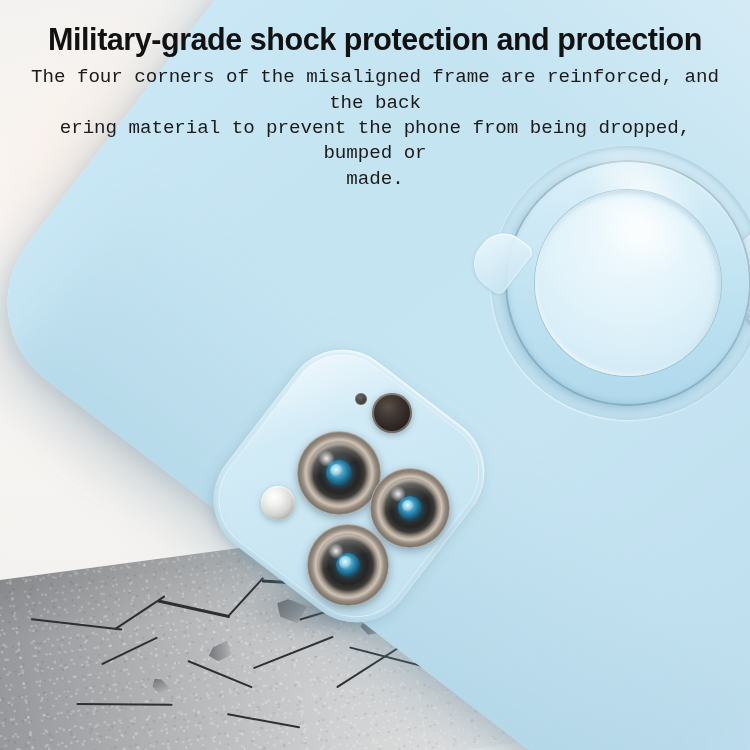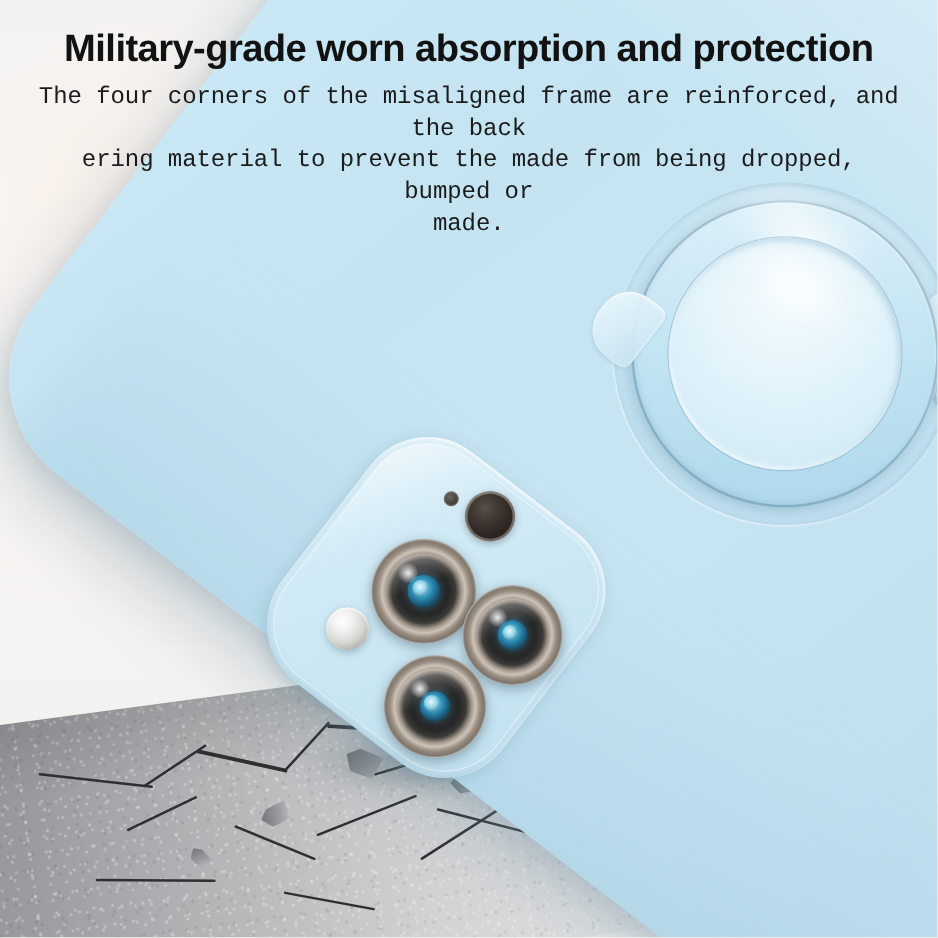--- a/index.html
+++ b/index.html
@@ -362,20 +362,20 @@
         <div class="lens-glint" style="left: 20.5px; top: 18.86px; width: 16.4px; height: 16.4px;"></div>
       </div>
       <div class="lidar" style="left: 372px; top: 393px; width: 40px; height: 40px;">
         <div class="lidar-ring" style="left: 0px; top: 0px; width: 100%; height: 100%;"></div>
       </div>
       <div class="flash" style="left: 261px; top: 486px; width: 34px; height: 34px;"></div>
       <div class="mic-dot" style="left: 355px; top: 393px; width: 12px; height: 12px;"></div>
     </div>
 
   <div class="text-layer">
-    <h1 class="headline">Military-grade worn absorption and protection</h1>
+    <h1 class="headline">Military-grade shock protection and protection</h1>
     <p class="body-copy">
       <span class="ln">The four corners of the misaligned frame are reinforced, and the back</span>
-      <span class="ln">ering material to prevent the made from being dropped, bumped or</span>
+      <span class="ln">ering material to prevent the phone from being dropped, bumped or</span>
       <span class="ln">made.</span>
     </p>
   </div>
 </div>
 
 </body></html>

